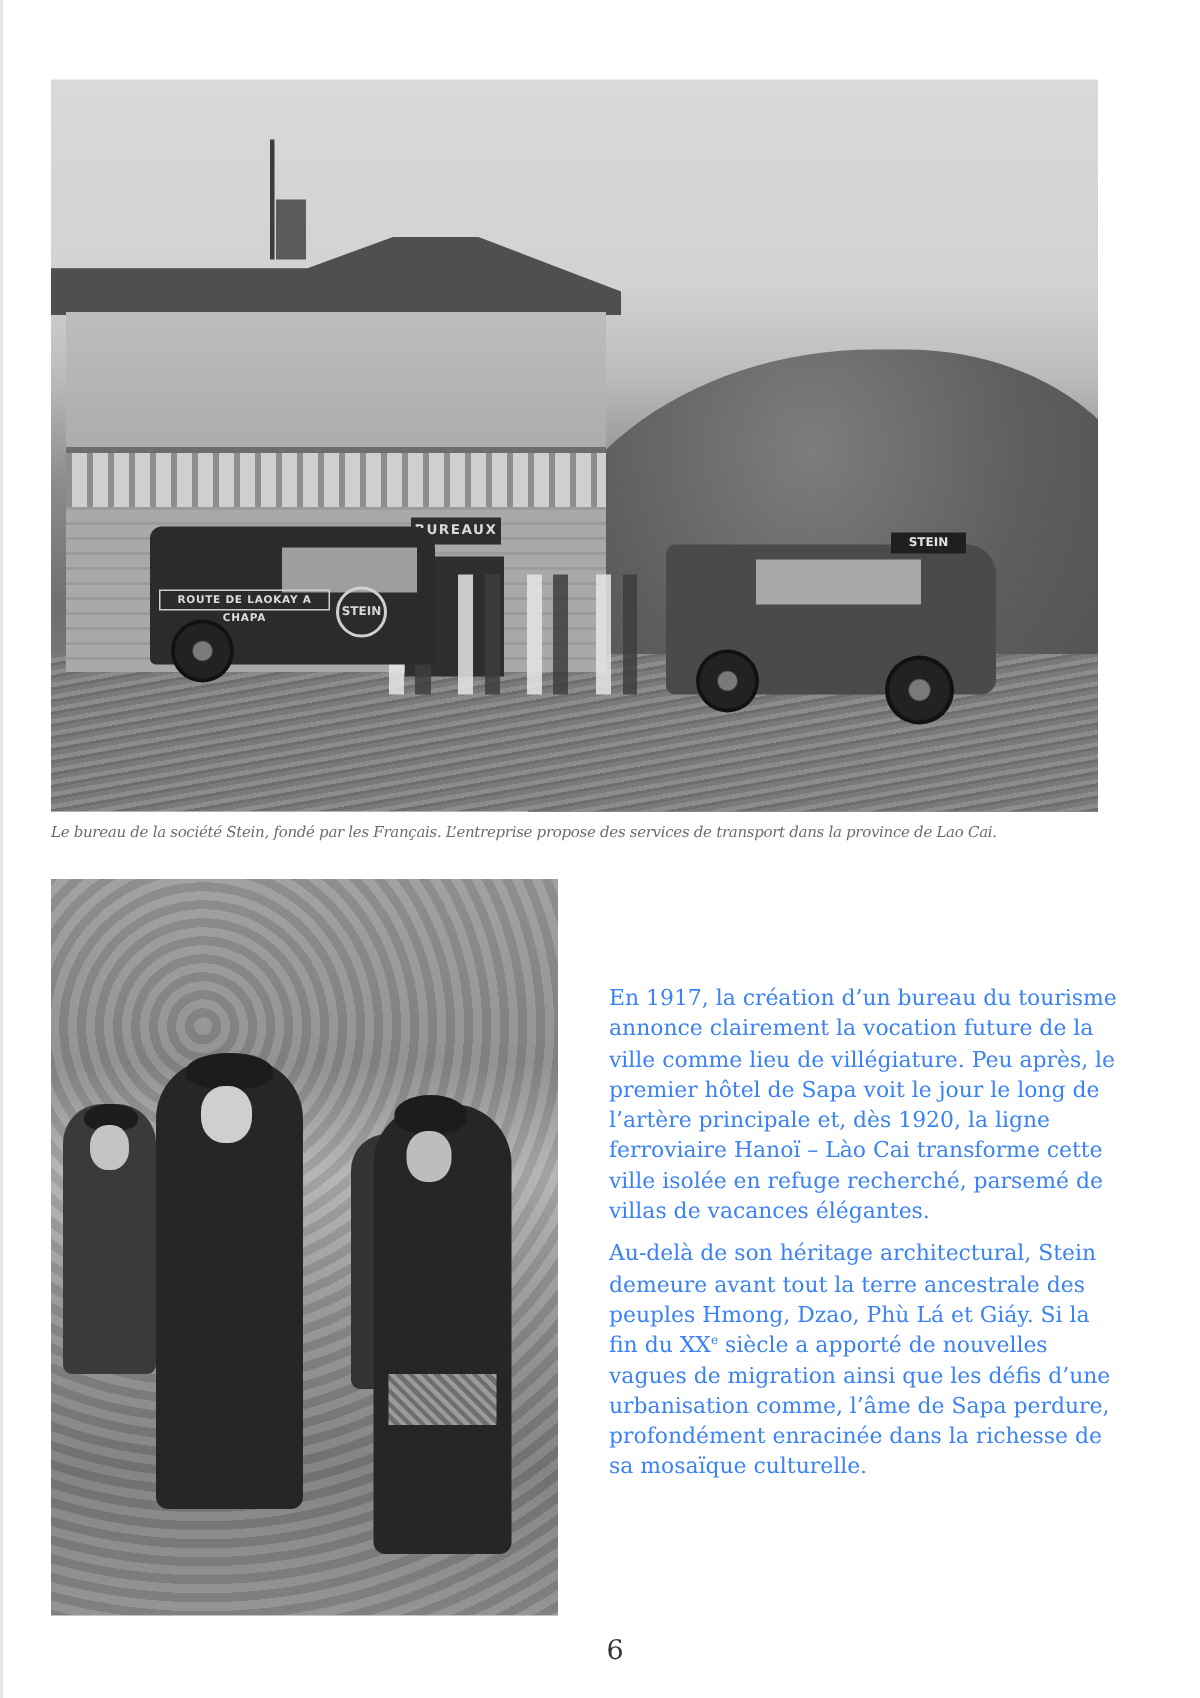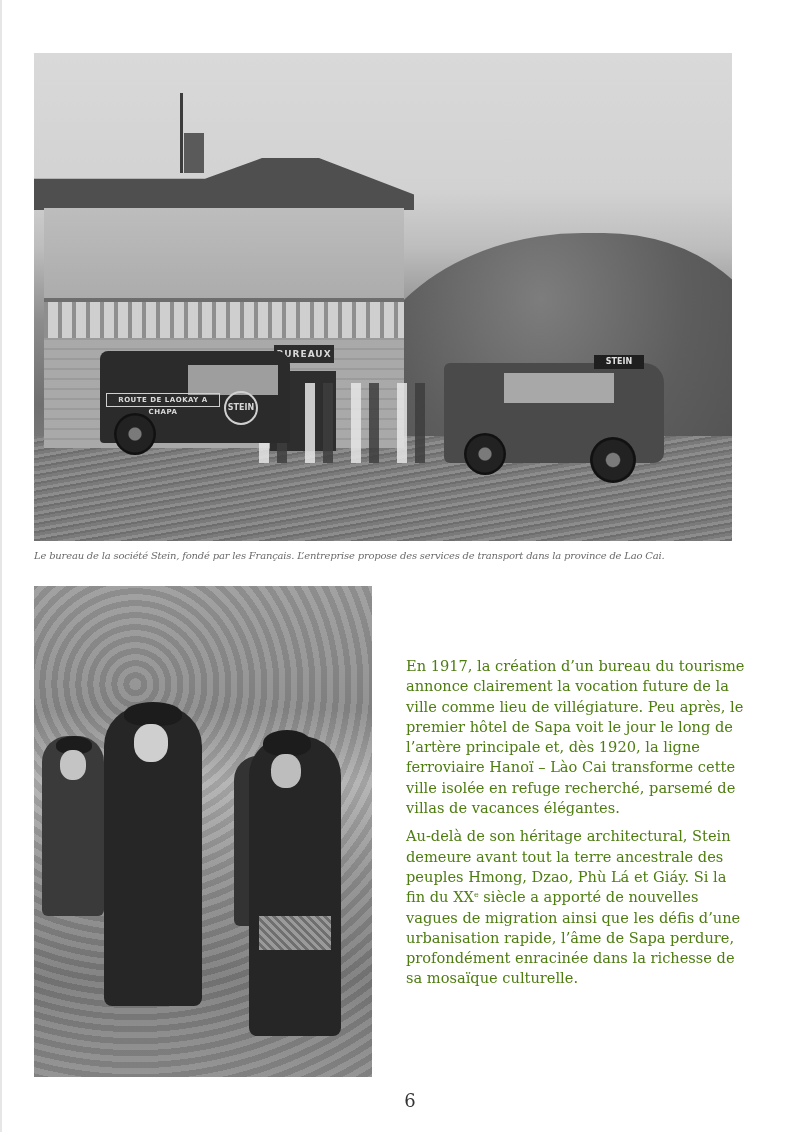--- a/index.html
+++ b/index.html
@@ -93,21 +93,21 @@
   .figure.f2 { left: 215px; top: 150px; width: 92px; height: 300px; border-radius: 40px 40px 8px 8px; }
   .figure.f2 .face { position: absolute; left: 22px; top: 18px; width: 30px; height: 34px; background: #bdbdbd; border-radius: 45%; }
   .figure.f2 .band { position: absolute; left: 10px; top: 180px; width: 72px; height: 34px; background: repeating-linear-gradient(45deg, #9a9a9a 0 3px, #6f6f6f 3px 6px); }
   .figure.f3 { left: 8px; top: 150px; width: 62px; height: 180px; border-radius: 26px 26px 6px 6px; background: #3a3a3a; }
   .figure.f3 .face { position: absolute; left: 18px; top: 14px; width: 26px; height: 30px; background: #c4c4c4; border-radius: 45%; }
   .figure.f4 { left: 200px; top: 170px; width: 50px; height: 170px; border-radius: 24px 24px 6px 6px; background: #333; }
   .hat { position: absolute; background: #1c1c1c; border-radius: 50% 50% 40% 40%; }
 
   
   .body-text {
-    position: absolute; left: 406px; top: 656px; width: 340px; font-size: 14.6px; line-height: 20.3px; color: #4d7c0f;
+    position: absolute; left: 406px; top: 656px; width: 340px; font-size: 14.6px; line-height: 20.3px; color: #3b82f6;
   }
   .body-text p { margin: 0 0 8px 0; }
   sup { font-size: 8px; line-height: 0; vertical-align: 5px; }
 
   .page-number {
     position: absolute; left: 400px; top: 1090px; width: 20px; text-align: center; font-size: 18px; color: #333;
   }
 </style>
 </head>
 <body>
@@ -155,16 +155,16 @@
   <div class="figure f4"></div>
   <div class="figure f2">
     <div class="hat" style="left:14px; top:-6px; width:48px; height:26px;"></div>
     <div class="face"></div>
     <div class="band"></div>
   </div>
 </div>
 
 <div class="body-text">
   <p>En 1917, la création d’un bureau du tourisme annonce clairement la vocation future de la ville comme lieu de villégiature. Peu après, le premier hôtel de Sapa voit le jour le long de l’artère principale et, dès 1920, la ligne ferroviaire Hanoï – Lào Cai transforme cette ville isolée en refuge recherché, parsemé de villas de vacances élégantes.</p>
-  <p><span>Au-delà de son héritage architectural, Stein demeure avant tout la terre ancestrale des peuples Hmong, Dzao, Phù Lá et Giáy. Si la fin du XX</span><sup>e</sup><span> siècle a apporté de nouvelles vagues de migration ainsi que les défis d’une urbanisation rapide, l’âme de Sapa perdure, profondément enracinée dans la richesse de sa mosaïque culturelle.</span></p>
+  <p><span>Au-delà de son héritage architectural, Stein demeure avant tout la terre ancestrale des peuples Hmong, Dzao, Phù Lá et Giáy. Si la fin du XX</span><sup>e</sup><span> siècle a apporté de nouvelles vagues de migration ainsi que les défis d’une urbanisation comme, l’âme de Sapa perdure, profondément enracinée dans la richesse de sa mosaïque culturelle.</span></p>
 </div>
 
 <div class="page-number">6</div>
 
 </body></html>

